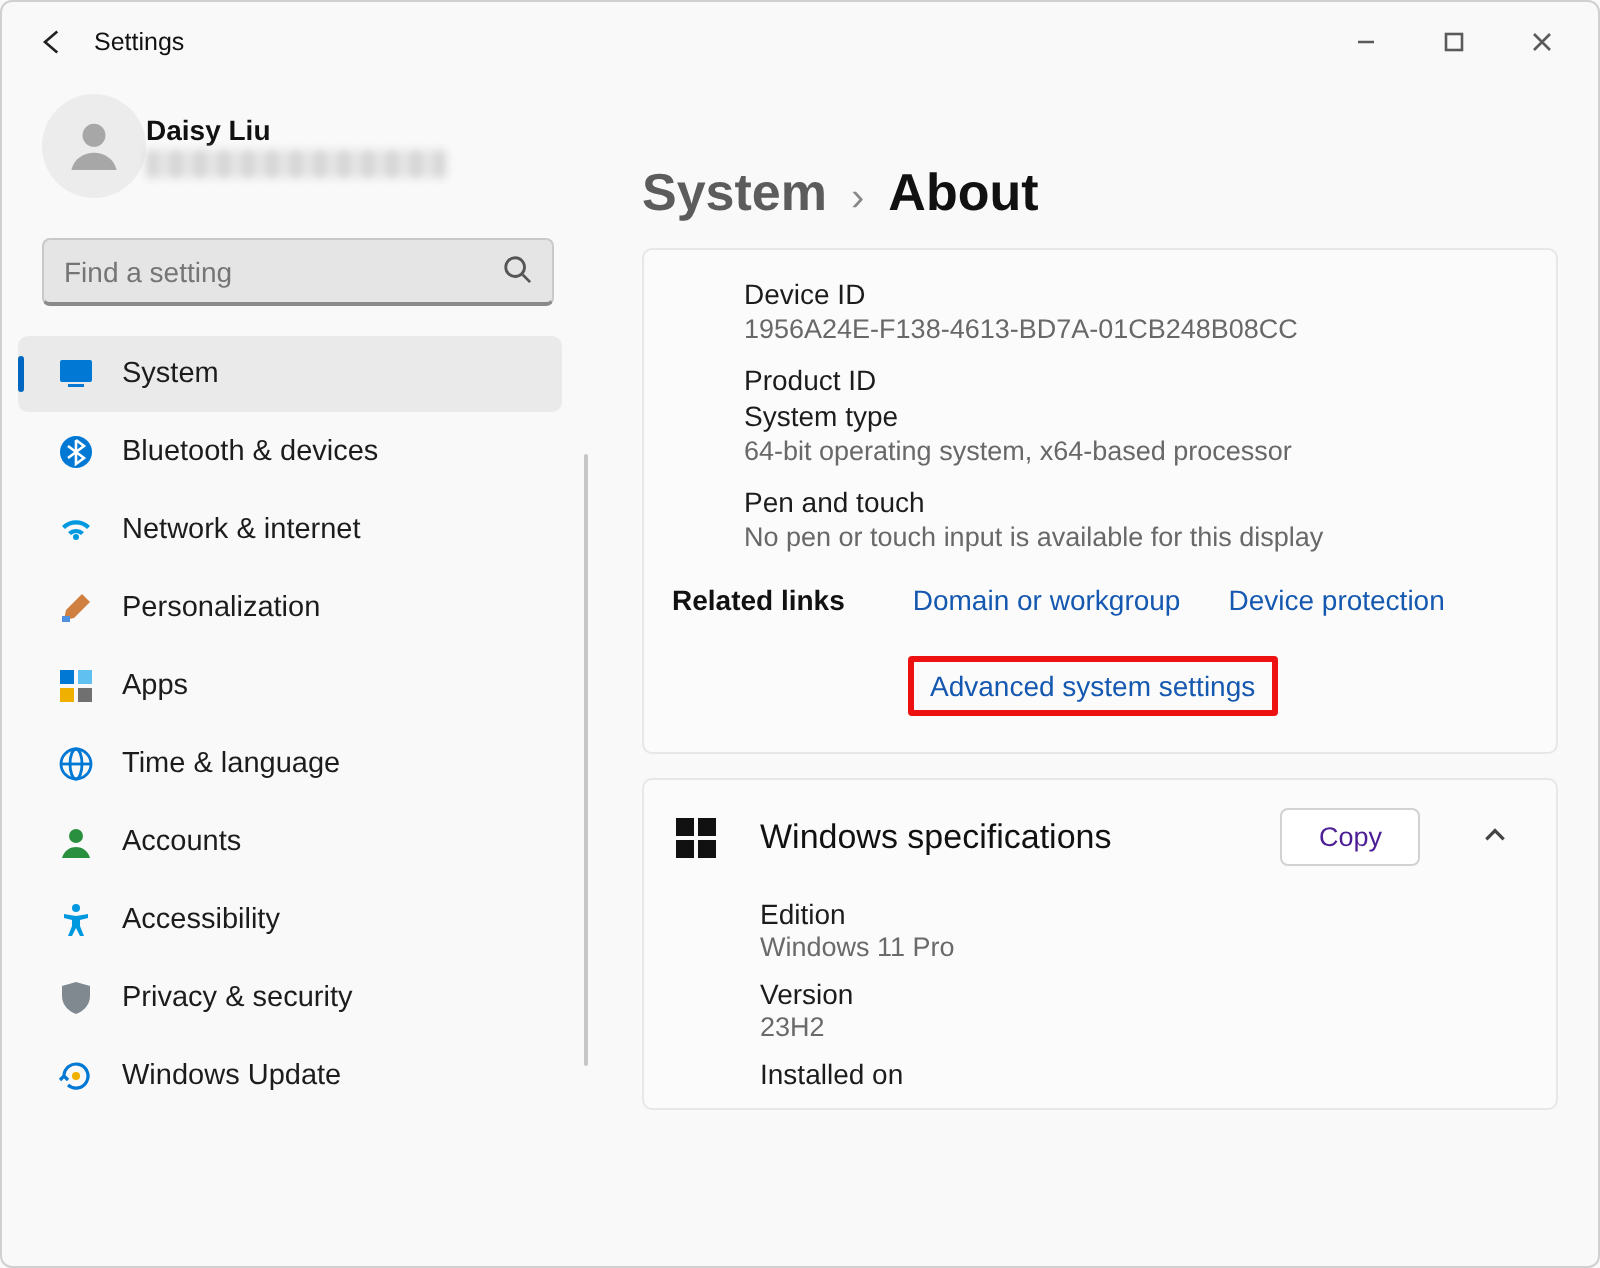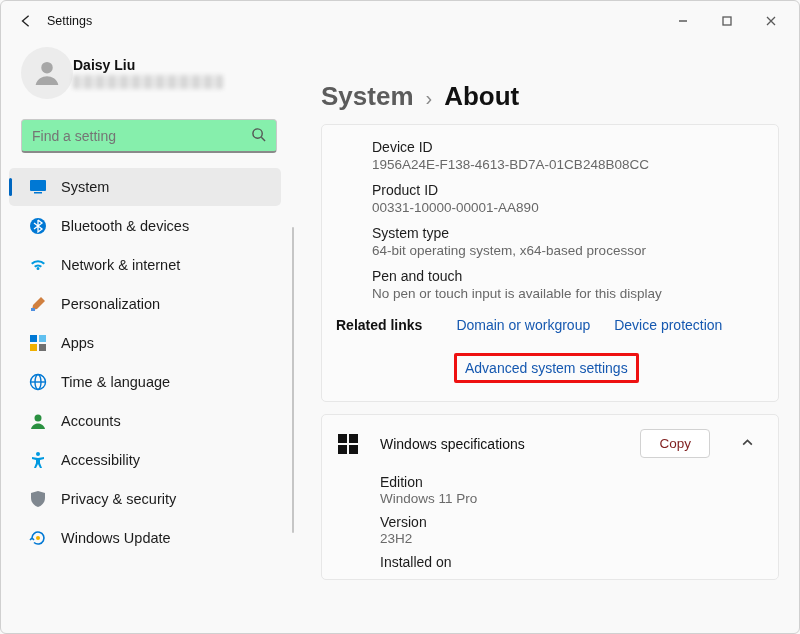--- a/index.html
+++ b/index.html
@@ -61,21 +61,21 @@
     .profile-info .email {
       margin-top: 2px; width: 150px; height: 14px;
       background: repeating-linear-gradient(90deg,#d5d5d5,#d5d5d5 6px,#e6e6e6 6px,#e6e6e6 12px);
       filter: blur(2px); border-radius: 2px;
     }
 
     .searchwrap { padding: 18px 20px 10px 20px; }
     .searchbox {
       display: flex; align-items: center;
       height: 34px; border: 1px solid #c9c9c9; border-radius: 4px;
-      background: #86efac; padding: 0 10px;
+      background: #e5e5e5; padding: 0 10px;
       border-bottom: 2px solid #8a8a8a;
     }
     .searchbox input {
       flex: 1; border: none; outline: none; background: transparent;
       font-size: 14px; color: #333;
     }
     .searchbox .sicon { color: #555; }
 
     .navlist { padding: 4px 6px 0 0; position: relative; }
     .navitem {
@@ -129,24 +129,24 @@
     }
     .speccard {
       background: #fbfbfb; border: 1px solid #e7e7e7; border-radius: 5px;
       padding: 0 0 8px 0; margin-top: 2px;
     }
     .speccard-header .wicon {
       width: 20px; height: 20px; display: grid;
       grid-template-columns: 1fr 1fr; grid-template-rows: 1fr 1fr; gap: 2px;
     }
     .speccard-header .wicon div { background: #111; }
-    .speccard-header .wtitle { font-size: 14px; color: #111; flex: 1; }
+    .speccard-header .wtitle { font-size: 17px; color: #111; flex: 1; }
     .copybtn {
       border: 1px solid #d2d2d2; background: #fff; border-radius: 4px;
-      padding: 6px 18px; font-size: 13.5px; cursor: pointer; color: #7f1d1d;
+      padding: 6px 18px; font-size: 13.5px; cursor: pointer; color: #4c1d95;
     }
     .chev { width: 30px; text-align: center; color: #555; cursor: pointer; }
     .specbody { padding: 2px 20px 0 58px; }
     .specbody .klabel { font-size: 14px; color: #1c1c1c; margin-bottom: 1px; }
     .specbody .kval { font-size: 13.5px; color: #6a6a6a; margin-bottom: 8px; }
 
   </style>
 </head>
 <body>
 
@@ -304,21 +304,20 @@
     <div class="breadcrumb">
       <span class="bc1">System</span>
       <span class="sep">›</span>
       <span class="bc2">About</span>
     </div>
 
     <div class="card">
       <div class="klabel">Device ID</div>
       <div class="kval">1956A24E-F138-4613-BD7A-01CB248B08CC</div>
       <div class="klabel">Product ID</div>
-      <div class="kval">00331-10000-00001-AA890</div>
       <div class="klabel">System type</div>
       <div class="kval">64-bit operating system, x64-based processor</div>
       <div class="klabel">Pen and touch</div>
       <div class="kval" style="margin-bottom:16px">No pen or touch input is available for this display</div>
 
       <div class="related">
         <span class="rl-title">Related links</span>
         <a>Domain or workgroup</a>
         <a>Device protection</a>
         <span style="flex-basis:100%;height:0"></span>

